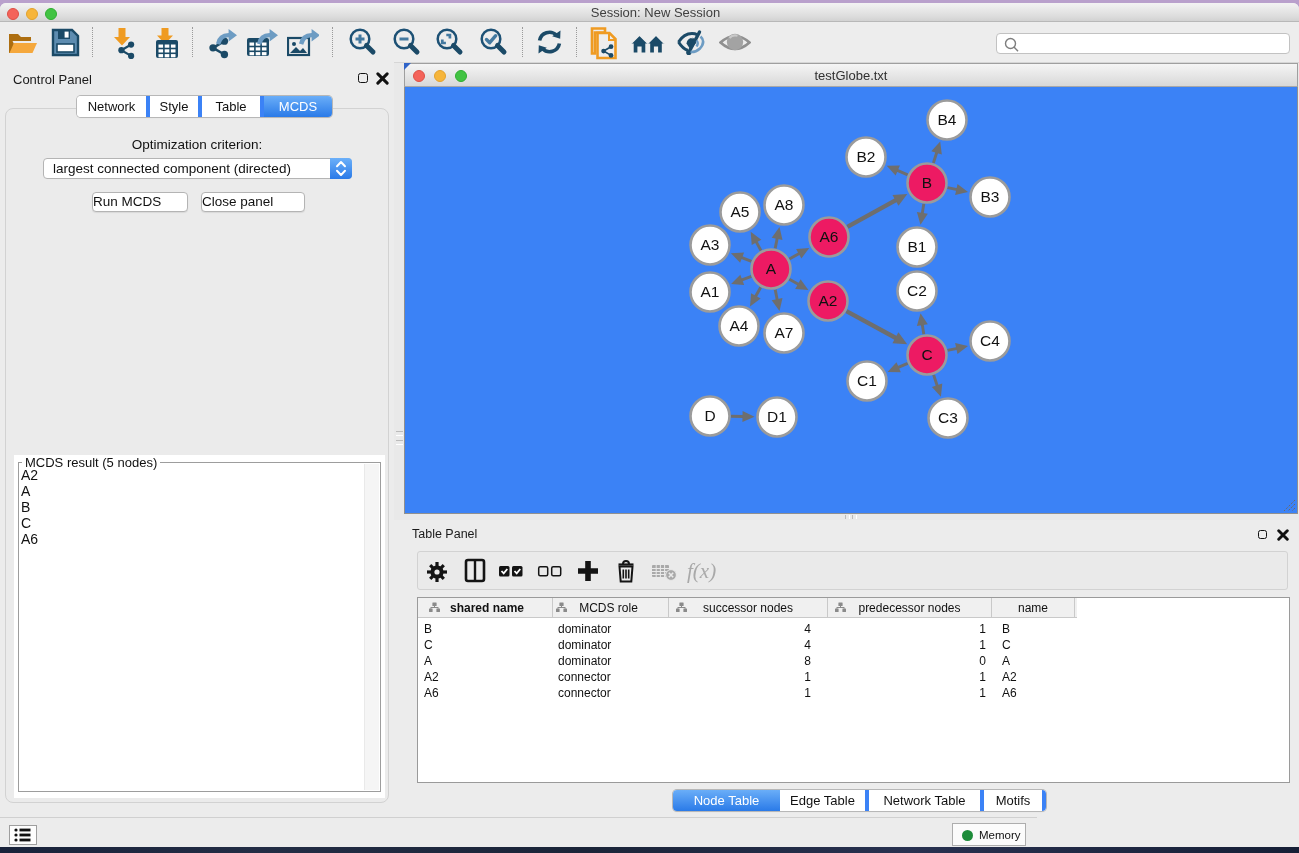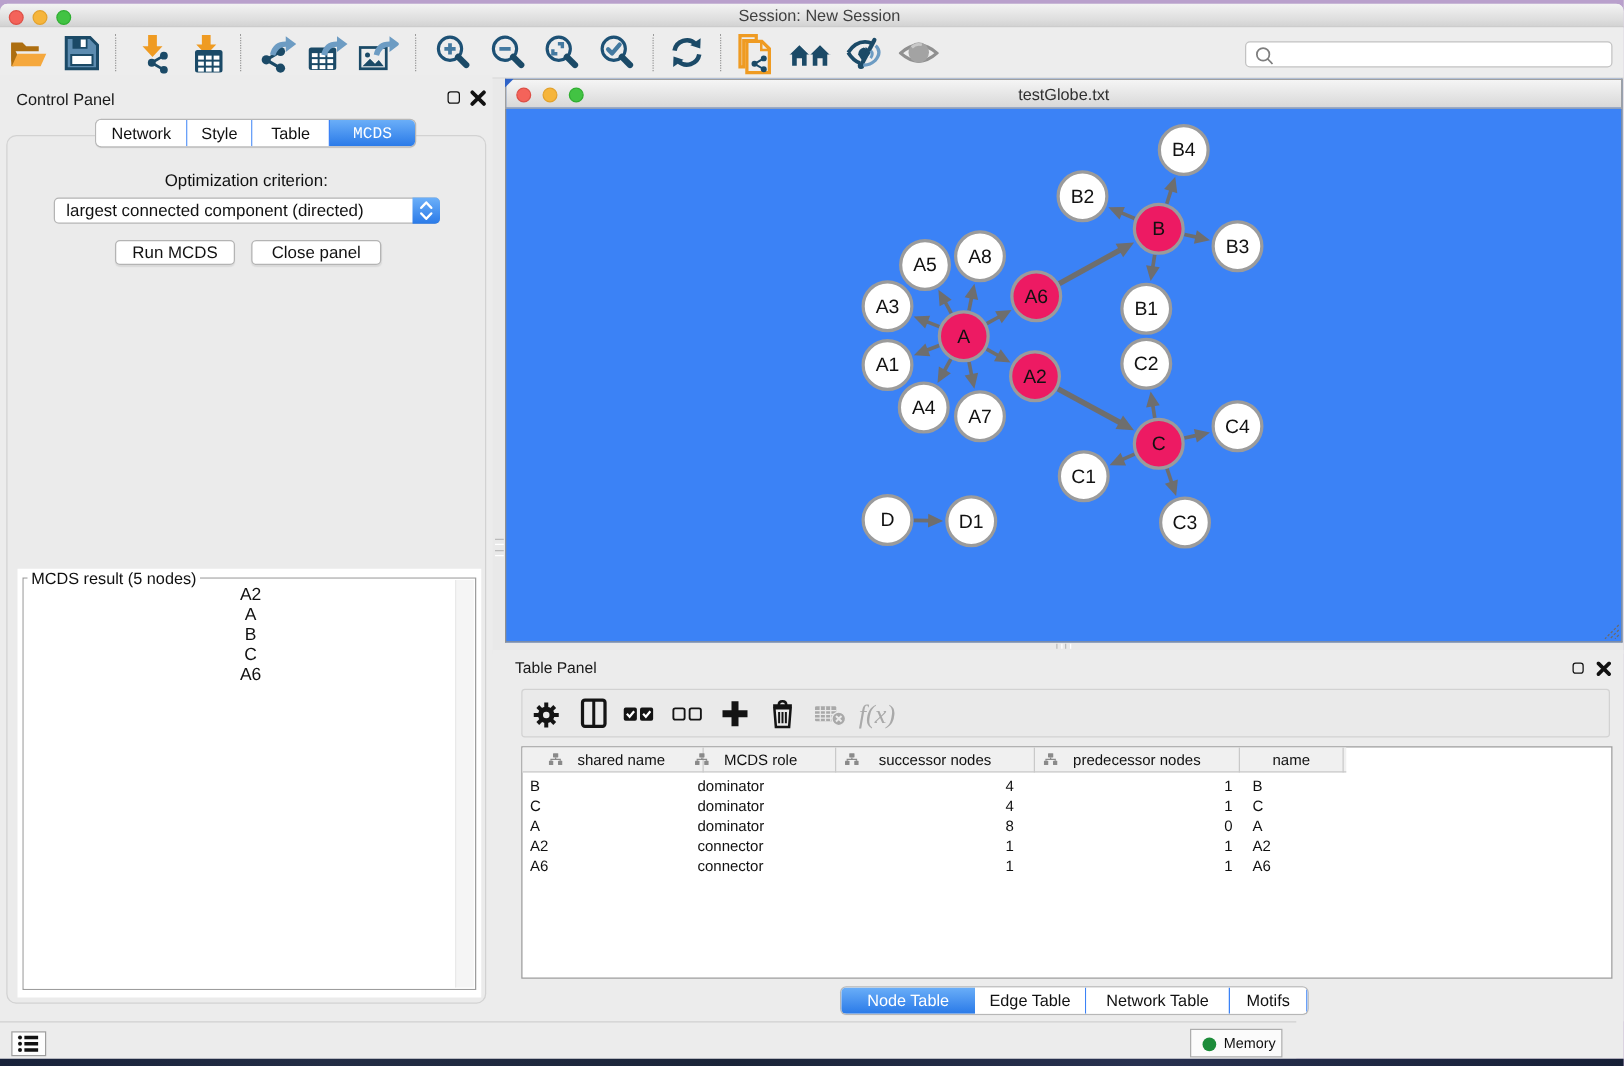--- a/index.html
+++ b/index.html
@@ -19,34 +19,34 @@
 .sep { position:absolute; top:5px; height:30px; width:0; border-left:1px dotted #9a9a9a; }
 .ticon { position:absolute; top:5px; }
 #search { position:absolute; left:996px; top:11px; width:294px; height:21px;
   background:#fff; border:1px solid #c2c2c2; border-radius:4px; }
 #cpanel { position:absolute; left:0; top:57px; width:394px; height:760px; background:#ececec; }
 #cpanel .hdr { position:absolute; left:13px; top:12px; font-size:13px; color:#1a1a1a; }
 .winbtn-sq { position:absolute; width:10px; height:10px; border:1.8px solid #111; border-radius:2.5px; }
 .seg { position:absolute; display:flex; height:21px; border-radius:4px;
   box-shadow:0 0 0 1px #b7b7b7, 0 1px 1px rgba(0,0,0,.12); overflow:hidden; background:#fff; }
 .seg span { display:block; height:21px; line-height:21px; text-align:center; font-size:13px;
-  color:#111; background:#fff; border-right:1px solid #3b82f6; }
+  color:#111; background:#fff; border-right:4px solid #3b82f6; }
 .seg span.on { background:linear-gradient(#6aaef8,#2a7ae8); color:#fff; border-right:none; }
 #tabpanel { position:absolute; left:5px; top:48px; width:384px; height:695px;
   background:#ebebeb; border:1px solid #d2d2d2; border-radius:8px; }
 #optlabel { position:absolute; left:0; width:394px; top:77px; text-align:center; font-size:13.5px; color:#111; }
 #dropdown { position:absolute; left:43px; top:98px; width:309px; height:21px; background:#fff;
   border:1px solid #b4b4b4; border-radius:4px; font-size:13.5px; color:#111;padding-left:35px; }
 #dropdown .txt { position:absolute; left:9px; top:2px; }
 #dropdown .step { position:absolute; right:-1px; top:-1px; width:22px; height:21px;
   background:linear-gradient(#6cb0f9,#2a7ae8); border-radius:0 4px 4px 0; }
 .pushbtn { position:absolute; height:20px; background:#fff; border:1px solid #b4b4b4;
-  border-radius:4px; font-size:13.5px; color:#111; text-align:center; line-height:18px;
+  border-radius:4px; font-size:13.5px; color:#111; text-align:left; line-height:18px;
   box-shadow:0 1px 1px rgba(0,0,0,.08); }
-#mcdsgroup { position:absolute; left:14px; top:395px; width:371px; height:343px; background:#fff;text-align:center; }
+#mcdsgroup { position:absolute; left:14px; top:395px; width:371px; height:343px; background:#fff; }
 #mcdsgroup .legend { position:absolute; left:8px; top:1px; line-height:14px; font-size:13px; color:#111; background:#fff; padding:0 3px; z-index:2;}
 #mcdsgroup .fs { position:absolute; left:4px; top:7px; right:4px; bottom:6px; border:1px solid #9d9d9d; }
 #mcdslist { position:absolute; left:5px; top:8px; right:5px; bottom:7px; background:#fff;
   font-size:14px; color:#111; line-height:16px; padding:4px 0 0 2px; }
 #mcdsscroll { position:absolute; right:6px; top:9px; bottom:8px; width:15px; background:#f5f5f5; border-left:1px solid #e9e9e9; }
 #desktoppane { position:absolute; left:394px; top:60px; width:905px; height:460px; background:#e9e9e9; }
 #gwin { position:absolute; left:404px; top:60px; width:894px; height:451px;
   background:#3b82f6; border:1px solid #8f8f8f; border-top:none; }
 #gtitle { position:absolute; left:-1px; top:0; width:894px; height:24px;
   background:linear-gradient(#f5f5f5,#d8d8d8); border:1px solid #9f9f9f; border-bottom:1px solid #a8a8a8; }
@@ -240,21 +240,21 @@
     <div class="hdr">Control Panel</div>
     <div class="winbtn-sq" style="left:358px;top:13px;"></div>
     <svg class="abs" style="left:376px;top:12px;" width="13" height="13" viewBox="0 0 14 14">
         <path d="M2 2 L12 12 M12 2 L2 12" stroke="#111" stroke-width="3.2" stroke-linecap="round"></path>
       </svg>
     <div id="tabpanel"></div>
     <div class="seg" style="left:77px;top:36px;">
       <span style="width:73px;">Network</span>
         <span style="width:52px;">Style</span>
         <span style="width:62px;">Table</span>
-        <span class="on" style="width:68px;font-family:Liberation Mono, monospace;">MCDS</span>
+        <span class="on" style="width:68px;">MCDS</span>
     </div>
     <div id="optlabel">Optimization criterion:</div>
     <div id="dropdown">
       <div class="txt">largest connected component (directed)</div>
       <div class="step">
         <svg width="22" height="21" viewBox="0 0 22 21">
             <path d="M7 8.2 L11 4 L15 8.2" stroke="#fff" stroke-width="2" fill="none" stroke-linecap="round" stroke-linejoin="round"></path>
             <path d="M7 12.8 L11 17 L15 12.8" stroke="#fff" stroke-width="2" fill="none" stroke-linecap="round" stroke-linejoin="round"></path>
           </svg>
       </div>
@@ -419,21 +419,21 @@
             </g>
 <circle cx="20" cy="18" r="5.4" fill="#a9a9a9" stroke="#eaeaea" stroke-width="1"></circle>
 <path d="M17.8 15.8 l4.4 4.4 M22.2 15.8 l-4.4 4.4" stroke="#eaeaea" stroke-width="1.6"></path>
           </svg></div>
 <div class="abs" style="left:269px;top:5px;">
           <div style="font-family:'Liberation Serif',serif;font-style:italic;font-size:21px;color:#a9a9a9;line-height:28px;">f(x)</div>
         </div>
     </div>
     <div id="ttable">
       <div id="thead">
-<div class="col" style="left:14px;width:131px;">
+<div class="col" style="left:4px;width:131px;font-weight:bold;">
             <svg width="11" height="11" viewBox="0 0 11 11" style="position:absolute;top:4px;left:7px;">
               <g fill="#8a8a8a">
                 <rect x="3.4" y="0.5" width="4.2" height="3.4" rx="0.5"></rect>
                 <rect x="0" y="6.6" width="3.6" height="3.4" rx="0.5"></rect>
                 <rect x="7.4" y="6.6" width="3.6" height="3.4" rx="0.5"></rect>
                 <path d="M5.5 4 v1.5 M1.8 6.6 v-1.1 h7.4 v1.1" stroke="#8a8a8a" stroke-width="1" fill="none"></path>
               </g>
             </svg>
             <div class="t">shared name</div>
           </div>

